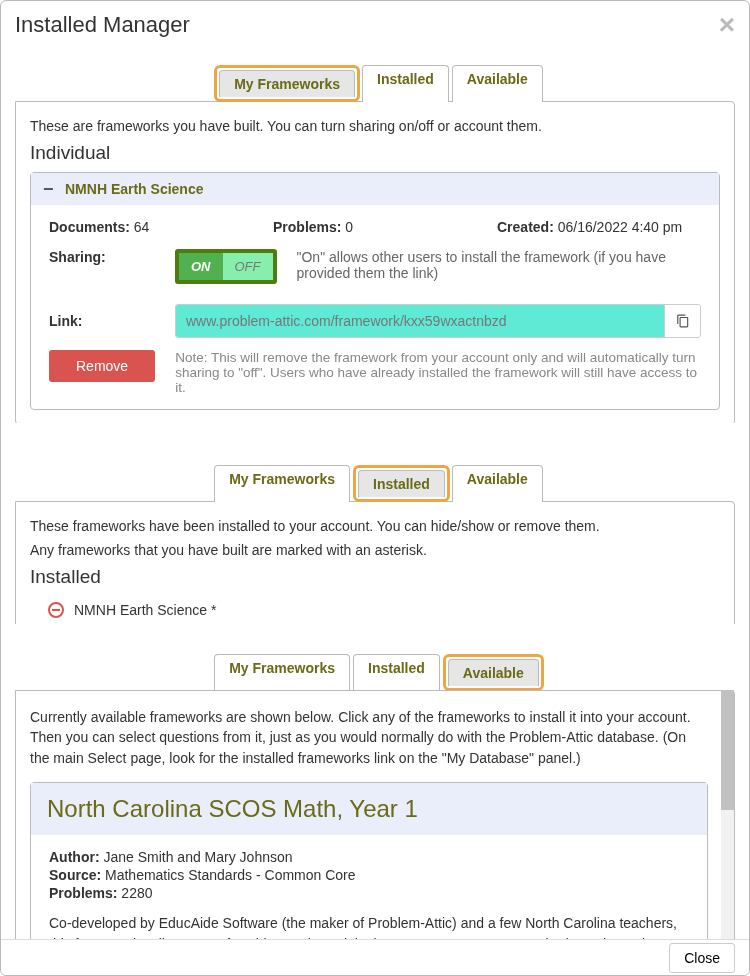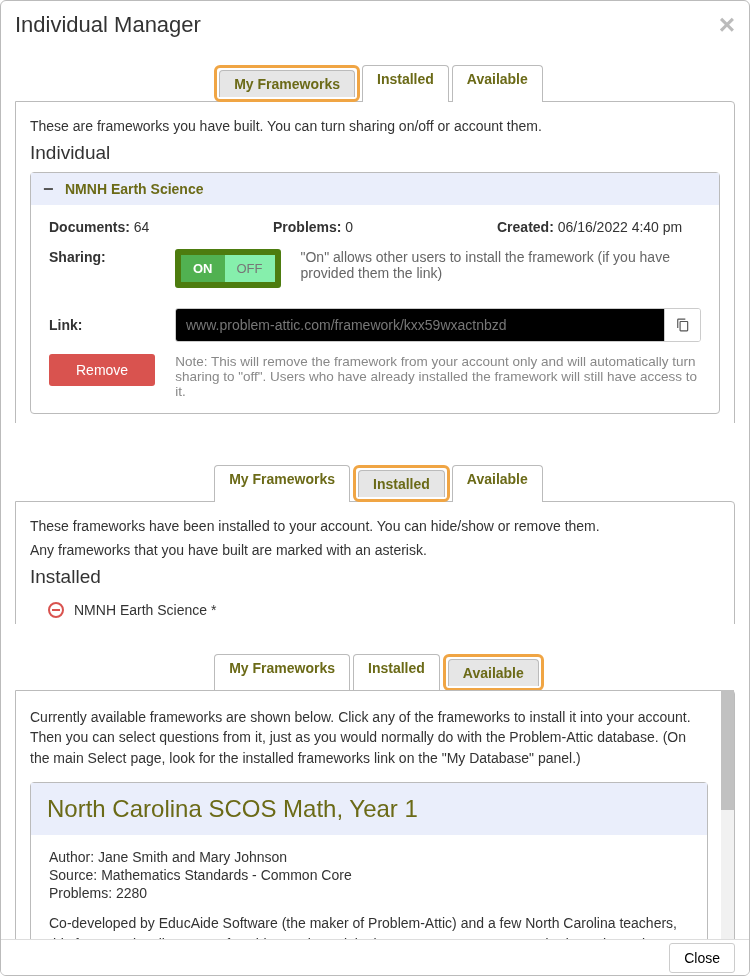--- a/index.html
+++ b/index.html
@@ -109,39 +109,39 @@
   }
   .row1 {
     display: flex;
     gap: 20px;
     margin-bottom: 14px;
   }
   .row1 > div { flex: 1; }
   .lbl { font-weight: 700; }
   .sharing-row { display:flex; align-items:flex-start; margin-bottom: 20px;}
   .sharing-row .lbl { width: 126px; }
-  .toggle-group { display:inline-flex; border:6px solid #4d7c0f; border-radius:3px; overflow:hidden; margin-right:20px;}
+  .toggle-group { display:inline-flex; border:4px solid #4d7c0f; border-radius:3px; overflow:hidden; margin-right:20px;font-style:italic;}
   .toggle-btn { padding:6px 12px; font-size:13px; background:#86efac; cursor:pointer;}
   .toggle-btn.on { background:#51b151; color:#fff; font-weight:600;}
   .toggle-btn.off { color:#777; }
   .sharing-note { color:#666; flex:1; font-size: 14px;}
 
   .link-row { display:flex; align-items:center; margin-bottom: 12px;}
   .link-row .lbl { width:126px; font-weight:700;}
   .linkbox {
     flex:1;
     display:flex;
     border:1px solid #ccc;
     border-radius:3px;
     overflow:hidden;
   }
   .linkbox input {
     flex:1;
     border:none;
-    background:#000000;
+    background:#5eead4;
     padding:8px 10px;
     font-size:14px;
     color:#777;
   }
   .linkbox .copy-btn {
     width:36px;
     background:#fff;
     border-left:1px solid #ccc;
     display:flex;
     align-items:center;
@@ -210,21 +210,21 @@
     background:#eaeefb;
     padding:12px 16px;
     color:#6b6a17;
     font-size:24px;
     font-weight:400;
   }
   .fw-body {
     padding:14px 18px;
   }
   .fw-body .metaline { margin-bottom:2px; font-size:14px;}
-  .fw-body .metaline .lbl { font-weight:400;}
+  .fw-body .metaline .lbl { font-weight:700;}
   .fw-desc { margin-top:12px; color:#333; font-size:14px; line-height:1.5;}
 
   
   .footer-bar {
     position:absolute;
     bottom:0;
     left:0;
     right:0;
     height:36px;
     border-top:1px solid #ddd;
@@ -245,21 +245,21 @@
 
   
   .p1-wrap { height: 376px; overflow:hidden;}
   .p2-wrap { margin-top: 24px; height: 177px; overflow:hidden;}
   .p3-wrap { margin-top: 30px; position:relative;}
 </style>
 </head>
 <body>
 
 <div class="modal-header">
-  <div class="modal-title">Individual Manager</div>
+  <div class="modal-title">Installed Manager</div>
   <div class="close-x">×</div>
 </div>
 
 <div class="section p1-wrap">
   <div class="tabset">
     <span class="highlight-wrap">
       <div class="tab active">My Frameworks</div>
     </span>
     <div class="tab">Installed</div>
     <div class="tab">Available</div>

